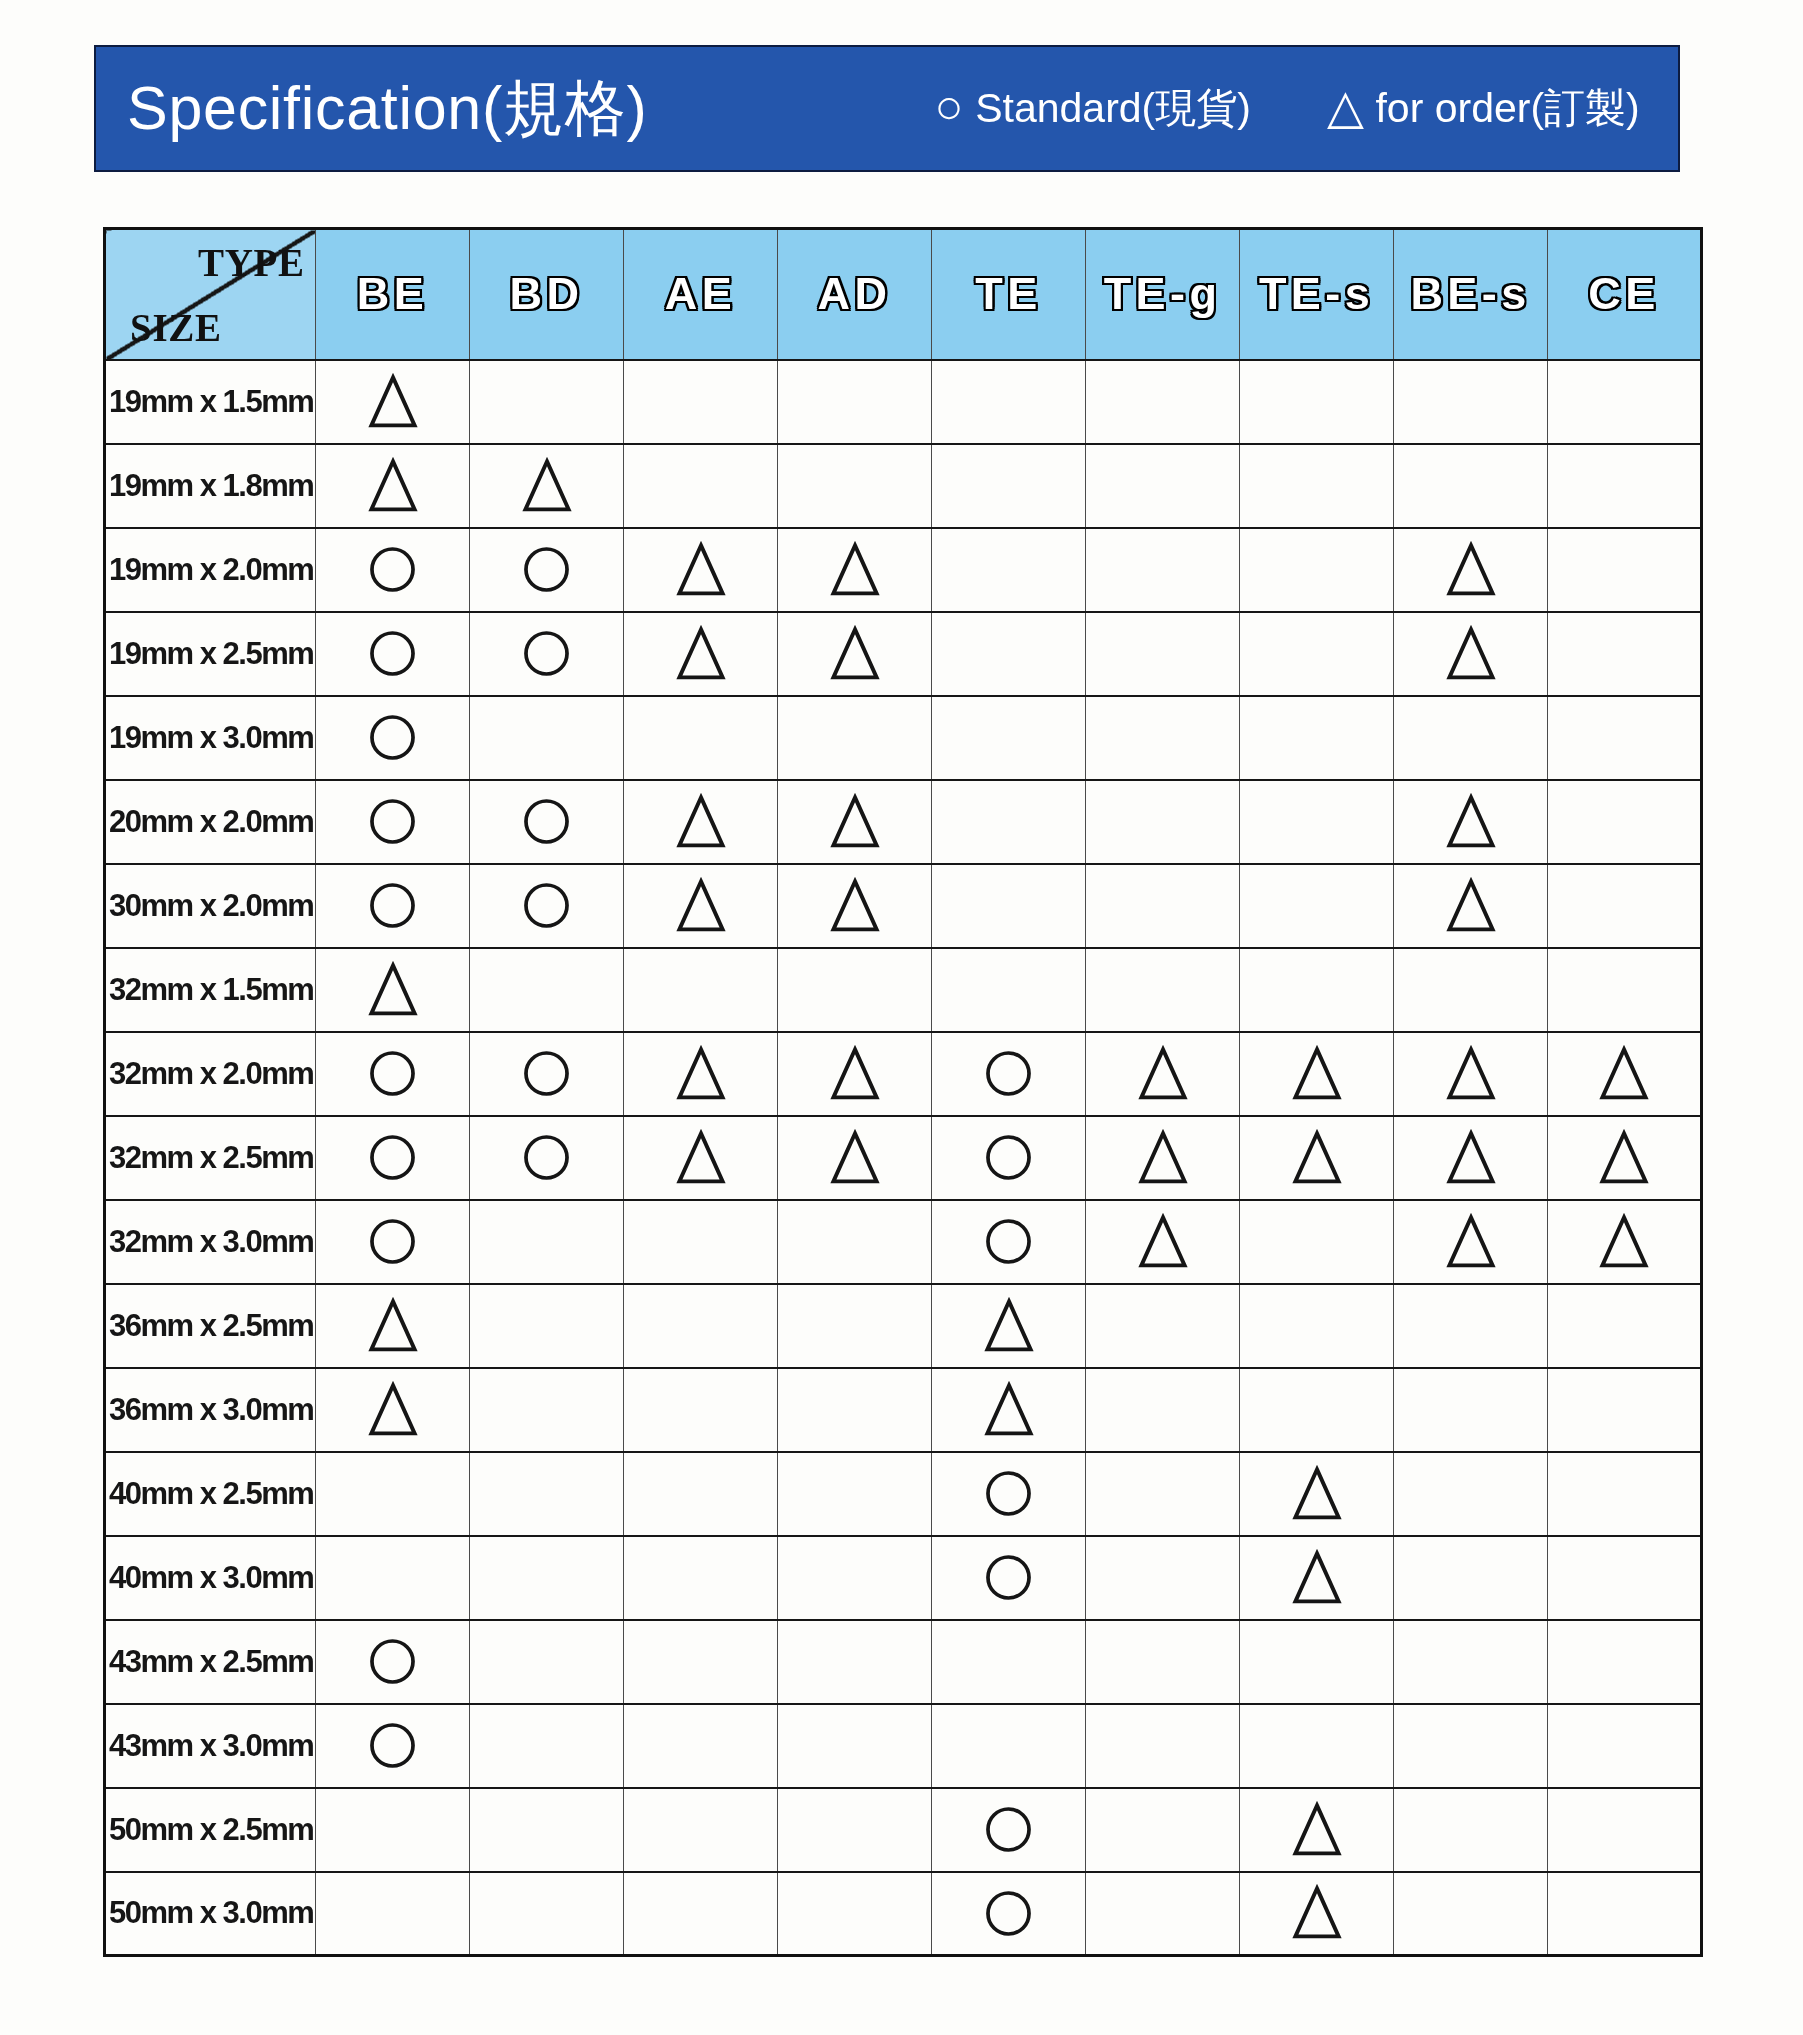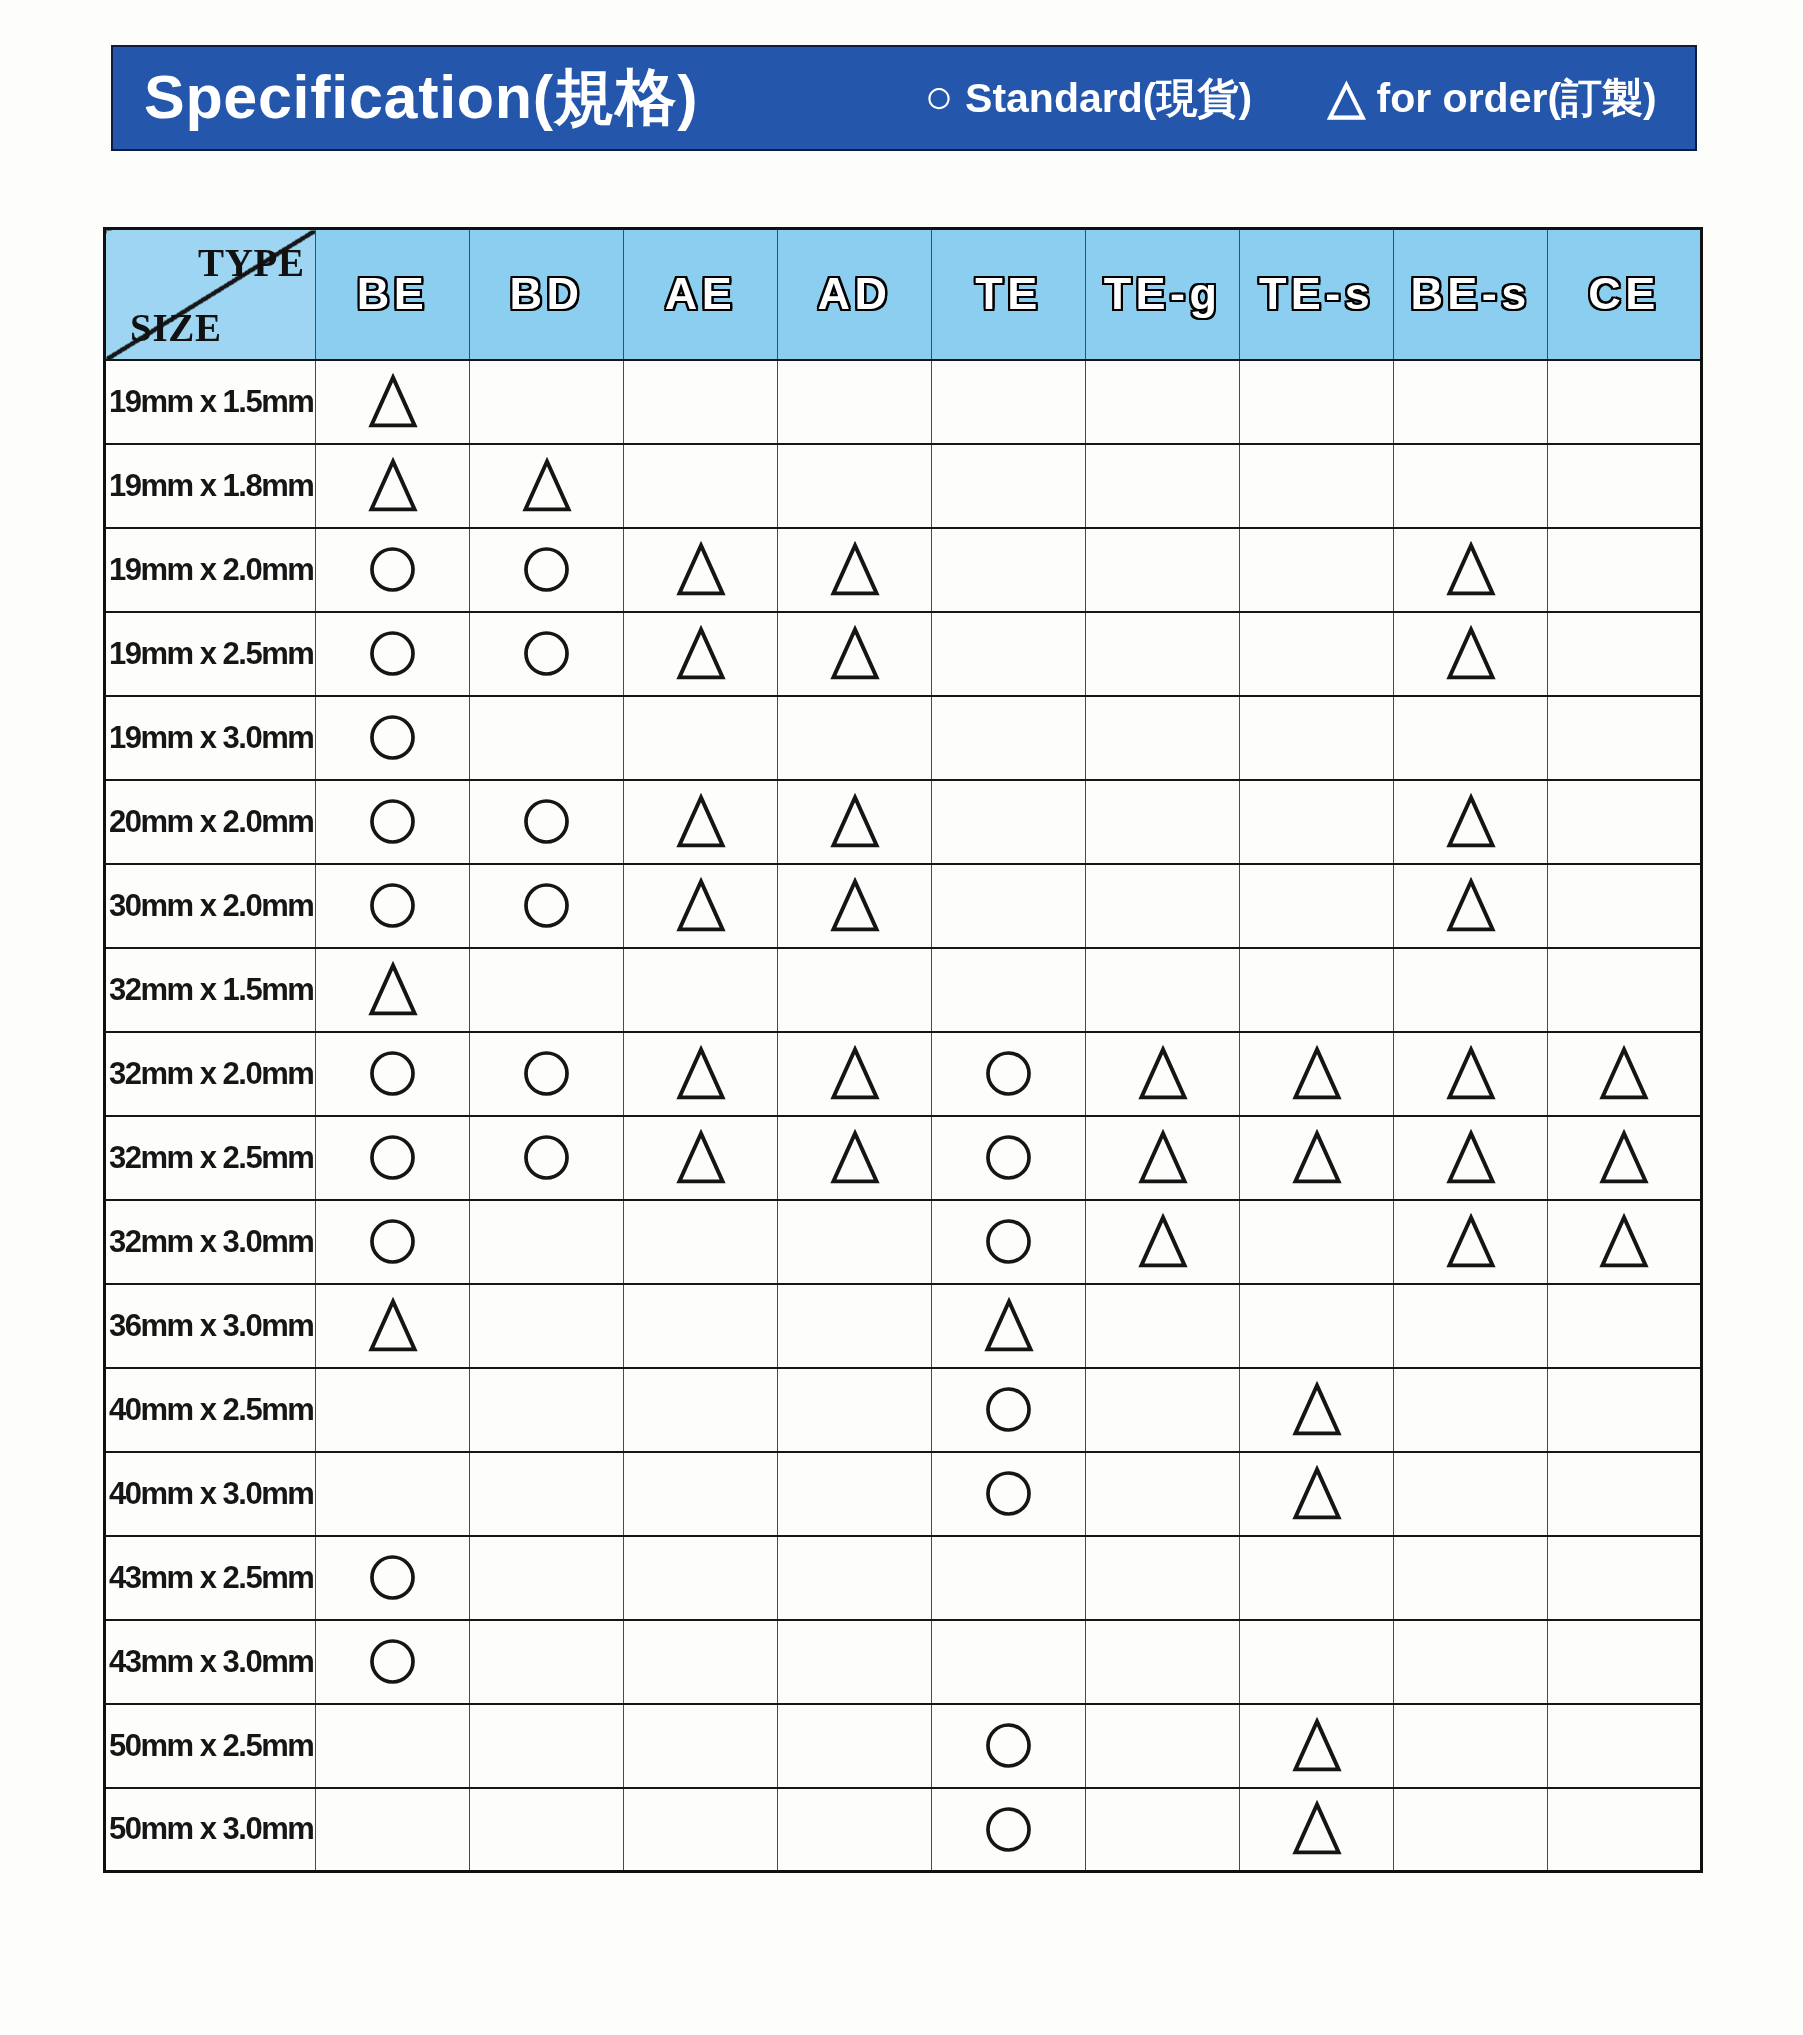--- a/index.html
+++ b/index.html
@@ -8,30 +8,30 @@
     width:1804px;
     height:2035px;
     background:#fdfdfb;
     font-family:"Liberation Sans", sans-serif;
     overflow:hidden;
   }
 
   
   .banner {
     position:absolute;
-    left:111px; top:45px;
-    width:1586px; height:106px;
+    left:94px; top:45px;
+    width:1586px; height:127px;
     box-sizing:border-box;
     background:#2456ac;
     border:2.9px solid #0d1c40;
     display:flex;
     align-items:center;
     padding:0 31px;
     color:#ffffff;
-    font-weight:bold;
+    font-weight:normal;
     white-space:nowrap;
   }
   .banner-title {font-size:61px; letter-spacing:0.7px;}
   .legend {display:flex; align-items:center; gap:11.6px; font-size:41px;}
   .legend-standard {margin-left:auto;}
   .legend-order {margin-left:76px; margin-right:7.3px;}
   .legend-sym {font-size:48px; line-height:1; position:relative; top:-1.5px;}
 
   
   table.spec {
@@ -375,20 +375,36 @@
             </svg></td>
           <td class="cell"></td>
           <td class="cell"><svg viewBox="0 0 100 100" width="60" height="60">
               <polygon points="50,9 86,89 14,89" fill="none" stroke="#151515" stroke-width="6.5"></polygon>
             </svg></td>
           <td class="cell"><svg viewBox="0 0 100 100" width="60" height="60">
               <polygon points="50,9 86,89 14,89" fill="none" stroke="#151515" stroke-width="6.5"></polygon>
             </svg></td>
         </tr>
         <tr>
+          <th class="rowlabel">36mm x 2.5mm</th>
+          <td class="cell"><svg viewBox="0 0 100 100" width="60" height="60">
+              <polygon points="50,9 86,89 14,89" fill="none" stroke="#151515" stroke-width="6.5"></polygon>
+            </svg></td>
+          <td class="cell"></td>
+          <td class="cell"></td>
+          <td class="cell"></td>
+          <td class="cell"><svg viewBox="0 0 100 100" width="60" height="60">
+              <polygon points="50,9 86,89 14,89" fill="none" stroke="#151515" stroke-width="6.5"></polygon>
+            </svg></td>
+          <td class="cell"></td>
+          <td class="cell"></td>
+          <td class="cell"></td>
+          <td class="cell"></td>
+        </tr>
+        <tr>
           <th class="rowlabel">36mm x 3.0mm</th>
           <td class="cell"><svg viewBox="0 0 100 100" width="60" height="60">
               <polygon points="50,9 86,89 14,89" fill="none" stroke="#151515" stroke-width="6.5"></polygon>
             </svg></td>
           <td class="cell"></td>
           <td class="cell"></td>
           <td class="cell"></td>
           <td class="cell"><svg viewBox="0 0 100 100" width="60" height="60">
               <polygon points="50,9 86,89 14,89" fill="none" stroke="#151515" stroke-width="6.5"></polygon>
             </svg></td>

